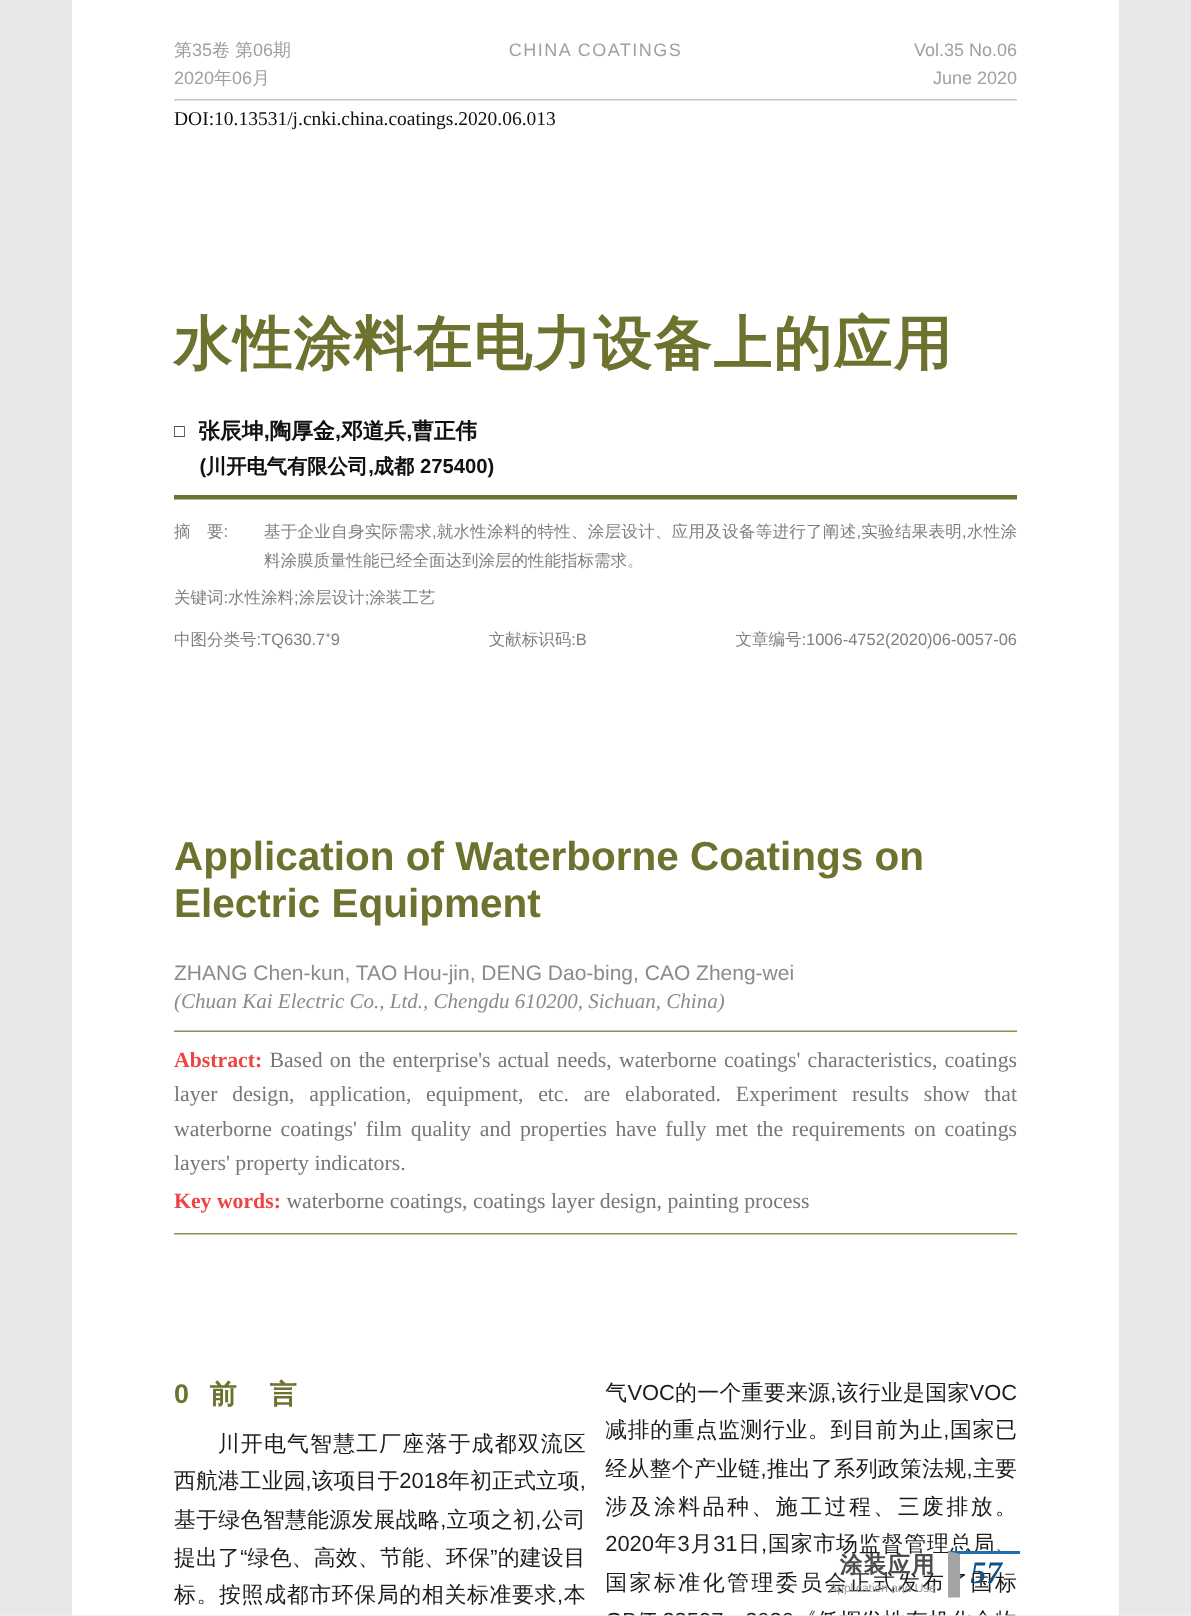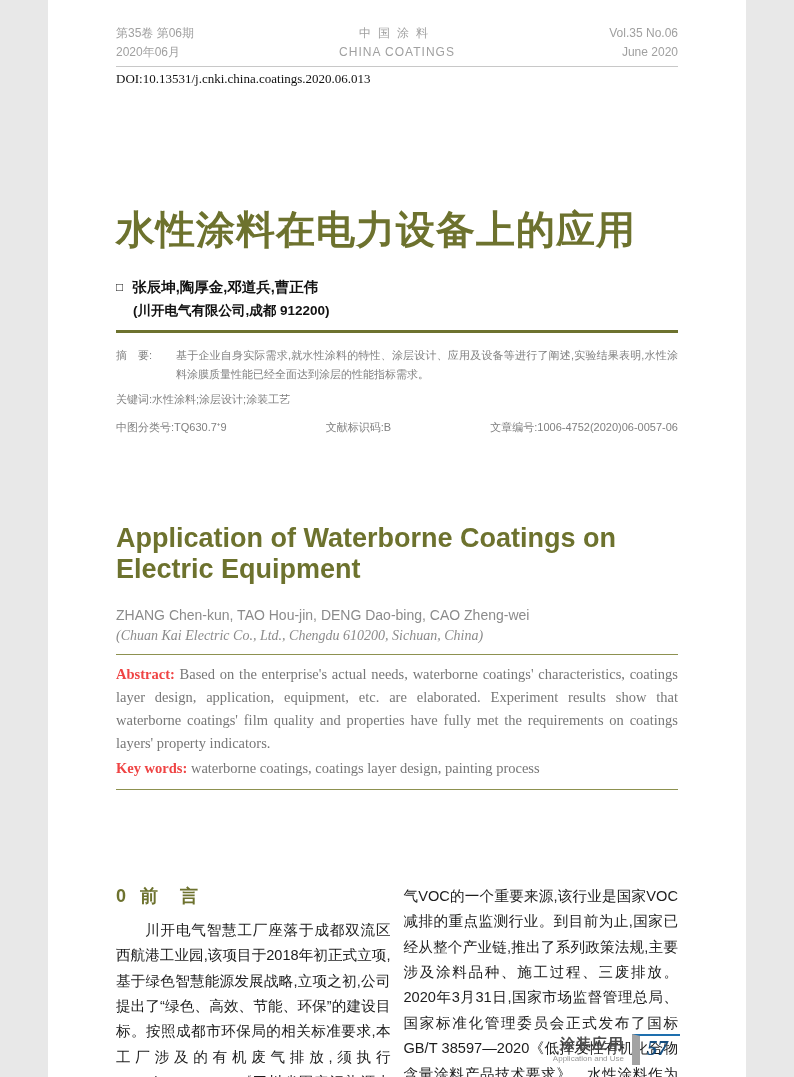--- a/index.html
+++ b/index.html
@@ -39,21 +39,21 @@
 
   
   .abstract-zh { margin-top:13px; color:#7f7f7f; font-size:11px; line-height:1.72; }
   .hang { position:relative; padding-left:60px; text-align:justify; }
   .hang .lbl { position:absolute; left:0; top:0; }
   .kw-row { margin-top:6px; }
   .meta-row { display:flex; justify-content:space-between; margin-top:9px; }
   .meta-row span { white-space:nowrap; }
 
   
-  .title-en { margin-top:86px; font-size:27px; font-weight:700; color:#6d722e; letter-spacing:0px; }
+  .title-en { margin-top:119px; font-size:27px; font-weight:700; color:#6d722e; letter-spacing:0px; }
   .authors-en { margin-top:13px; font-size:14px; color:#8b8b8b; }
   .affiliation-en { margin-top:5px; font-size:14px; color:#8b8b8b;
     font-family:Liberation Serif, serif; font-style:italic; }
   .rule-thin { border:none; border-top:1px solid #8d9150; margin:10px 0 0 0; }
   .abstract-en { margin-top:8px; font-family:"Liberation Serif", serif;
     color:#777; font-size:14.5px; line-height:1.58; text-align:justify; }
   .abstract-en b { color:#ef4444; }
   .kw-en { margin-top:2px; }
   .rule-thin.below-en { margin-top:9px; }
 
@@ -80,37 +80,36 @@
 <body>
 
 <div class="page">
 
   <div class="jheader">
     <div class="col-left">
       <div>第35卷 第06期</div>
       <div>2020年06月</div>
     </div>
     <div class="col-mid">
-      <div class="jname-zh">中国涂料</div>
       <div class="jname-en">CHINA COATINGS</div>
     </div>
     <div class="col-right">
       <div>Vol.35 No.06</div>
       <div>June 2020</div>
     </div>
   </div>
   <hr class="header-rule">
   <div class="doi">DOI:10.13531/j.cnki.china.coatings.2020.06.013</div>
 
   <h1 class="title-zh">水性涂料在电力设备上的应用</h1>
   <div class="authors-zh">
     <span class="author-marker">□</span>
     <span>张辰坤,陶厚金,邓道兵,曹正伟</span>
   </div>
-  <div class="affiliation-zh">(川开电气有限公司,成都  912200)</div>
+  <div class="affiliation-zh">(川开电气有限公司,成都  275400)</div>
   <div class="rule-thick"></div>
 
   <div class="abstract-zh">
     <div class="hang">
       <span class="lbl">摘　要:</span>
       <span>基于企业自身实际需求,就水性涂料的特性、涂层设计、应用及设备等进行了阐述,实验结果表明,水性涂料涂膜质量性能已经全面达到涂层的性能指标需求。</span>
     </div>
     <div class="kw-row">
       <span>关键词:</span><span>水性涂料;涂层设计;涂装工艺</span>
     </div>

